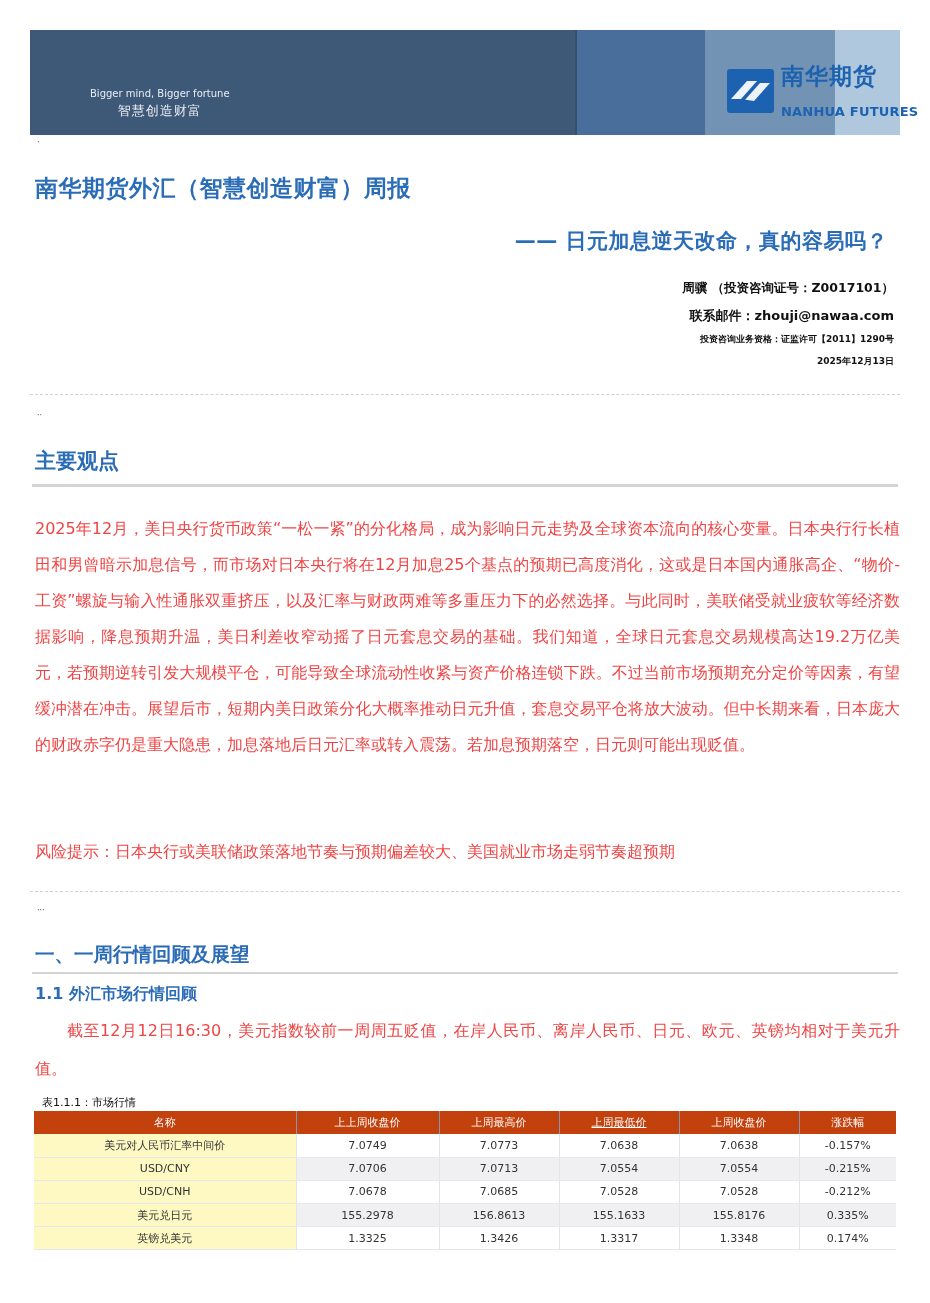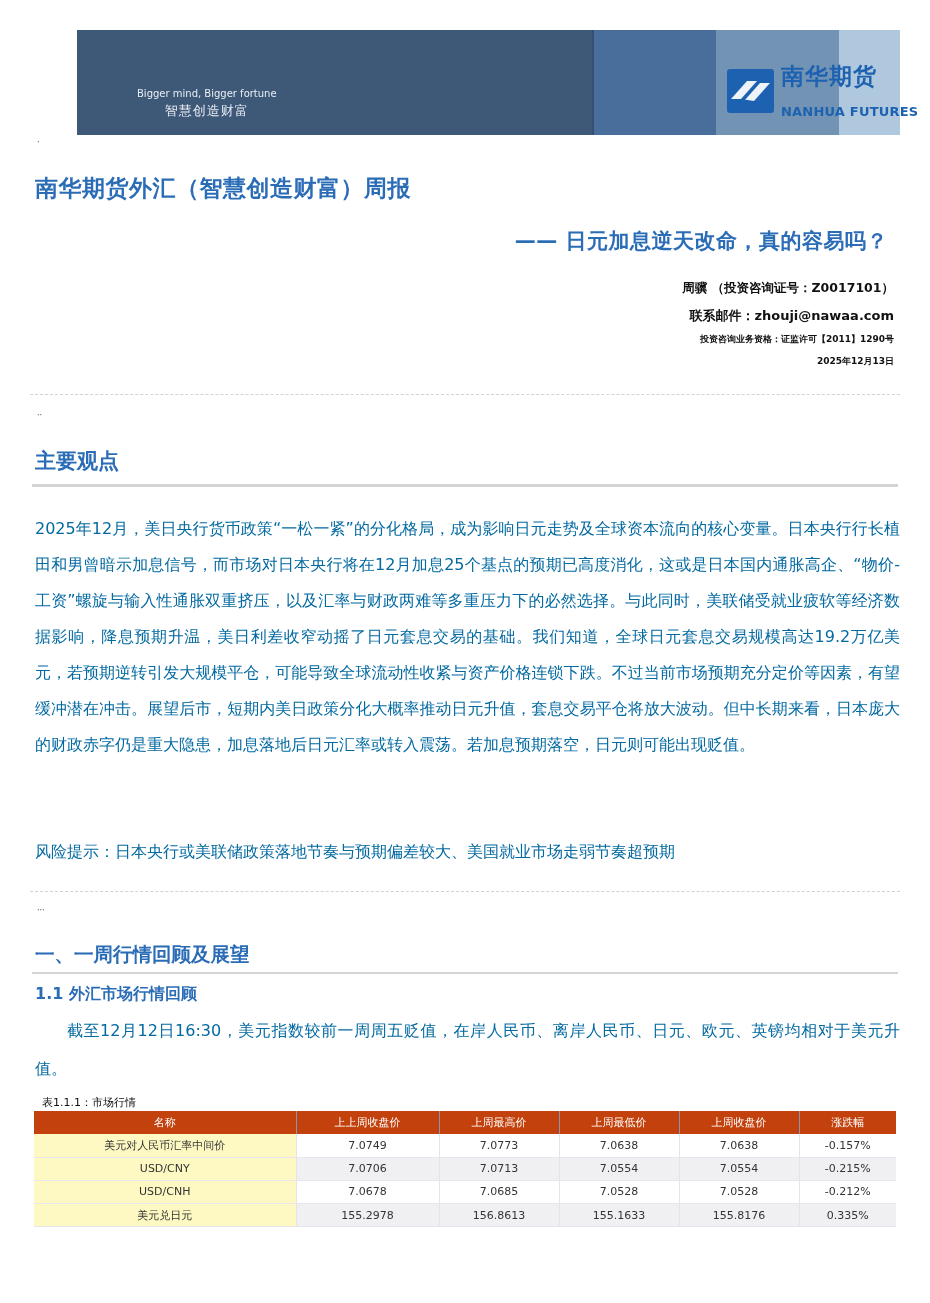--- a/index.html
+++ b/index.html
@@ -1,20 +1,20 @@
 <!DOCTYPE html>
 <html><head>
 <meta charset="utf-8">
 <style>
   * { box-sizing: border-box; margin: 0; padding: 0; }
   html, body { width: 930px; height: 1303px; background: #ffffff; overflow: hidden; }
   body { font-family: "DejaVu Sans", "Liberation Sans", sans-serif; color: #222; position: relative; }
 
   .banner { position: absolute; left: 30px; top: 30px; width: 870px; height: 105px; display: flex; }
-  .banner .seg1 { width: 545px; background: #3e5878; position: relative; margin-left: 47px; }
+  .banner .seg1 { width: 545px; background: #3e5878; position: relative; }
   .banner .seg2 { width: 130px; background: #4a6e9c; border-left: 2px solid #35506f; }
   .banner .seg3 { width: 130px; background: #7393b5; }
   .banner .seg4 { width: 65px; background: #b0c8de; }
   .slogan { position: absolute; left: 60px; top: 58px; color: #e9eef5; text-align: center; }
   .slogan .en { font-size: 10px; letter-spacing: 0px; }
   .slogan .cn { font-size: 13px; margin-top: 3px; letter-spacing: 1px; }
   .logo { position: absolute; left: 727px; top: 63px; display: flex; align-items: center; }
   .logo .mark { width: 47px; height: 44px; background: #1d62b0; border-radius: 3px; position: relative; overflow: hidden; }
   .logo .mark svg { position: absolute; left: 0; top: 0; }
   .logo .words { margin-left: 7px; }
@@ -30,21 +30,21 @@
   .meta.m1 { top: 280px; font-size: 12.5px; }
   .meta.m2 { top: 307px; font-size: 13px; }
   .meta.m3 { top: 333px; font-size: 9px; }
   .meta.m4 { top: 355px; font-size: 9px; }
 
   .dashed { position: absolute; left: 30px; width: 870px; border-top: 1px dashed #d2d2d2; }
 
   .h-main { position: absolute; left: 35px; top: 447px; font-size: 21px; font-weight: bold; color: #2b6cb6; }
   .rule { position: absolute; left: 32px; width: 866px; height: 3px; background: #d4d4d4; }
 
-  .para { position: absolute; left: 35px; width: 865px; font-size: 16px; line-height: 36px; color: #0369a1; text-align: justify; }
+  .para { position: absolute; left: 35px; width: 865px; font-size: 16px; line-height: 36px; color: #ef4444; text-align: justify; }
   .para.main { top: 511px; }
   .para.risk { top: 834px; }
 
   .h-sec { position: absolute; left: 35px; top: 941px; font-size: 19.5px; font-weight: bold; color: #2b6cb6; }
   .h-sub { position: absolute; left: 35px; top: 984px; font-size: 16px; font-weight: bold; color: #2b6cb6; }
   .para.sec { top: 1012px; line-height: 38px; text-indent: 32px; }
 
   .tcap { position: absolute; left: 42px; top: 1095px; font-size: 11px; color: #111; }
   table.mkt { position: absolute; left: 34px; top: 1111px; width: 862px; border-collapse: collapse; font-size: 11px; color: #333; }
   table.mkt th { background: #c2410c; color: #ffffff; font-weight: normal; height: 23px; border-right: 1px solid #8b95ad; text-align: center; }
@@ -107,21 +107,21 @@
 <div class="h-sub">1.1 外汇市场行情回顾</div>
 <div class="para sec">截至12月12日16:30，美元指数较前一周周五贬值，在岸人民币、离岸人民币、日元、欧元、英镑均相对于美元升值。</div>
 
 <div class="tcap">表1.1.1：市场行情</div>
 <table class="mkt">
   <thead>
     <tr>
       <th style="width:262px;">名称</th>
       <th style="width:143px;">上上周收盘价</th>
       <th style="width:120px;">上周最高价</th>
-      <th style="width:120px;">上周最低价</th>
+      <th style="width:120px;text-decoration:underline;">上周最低价</th>
       <th style="width:120px;">上周收盘价</th>
       <th>涨跌幅</th>
     </tr>
   </thead>
   <tbody>
     <tr>
       <td>美元对人民币汇率中间价</td>
       <td>7.0749</td>
       <td>7.0773</td>
       <td>7.0638</td>
@@ -145,14 +145,22 @@
       <td>-0.212%</td>
     </tr>
     <tr>
       <td>美元兑日元</td>
       <td>155.2978</td>
       <td>156.8613</td>
       <td>155.1633</td>
       <td>155.8176</td>
       <td>0.335%</td>
     </tr>
+    <tr>
+      <td>英镑兑美元</td>
+      <td>1.3325</td>
+      <td>1.3426</td>
+      <td>1.3317</td>
+      <td>1.3348</td>
+      <td>0.174%</td>
+    </tr>
   </tbody>
 </table>
 
 </body></html>

